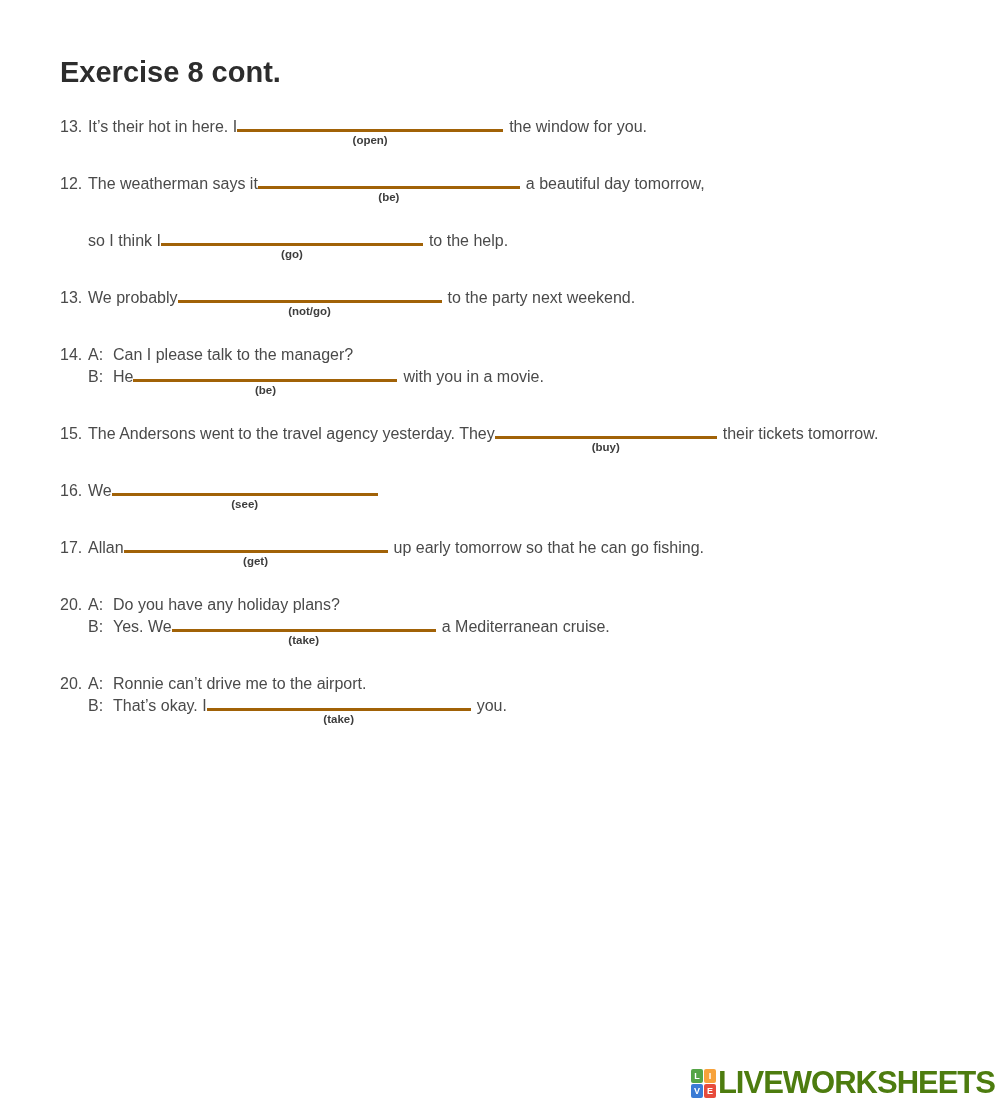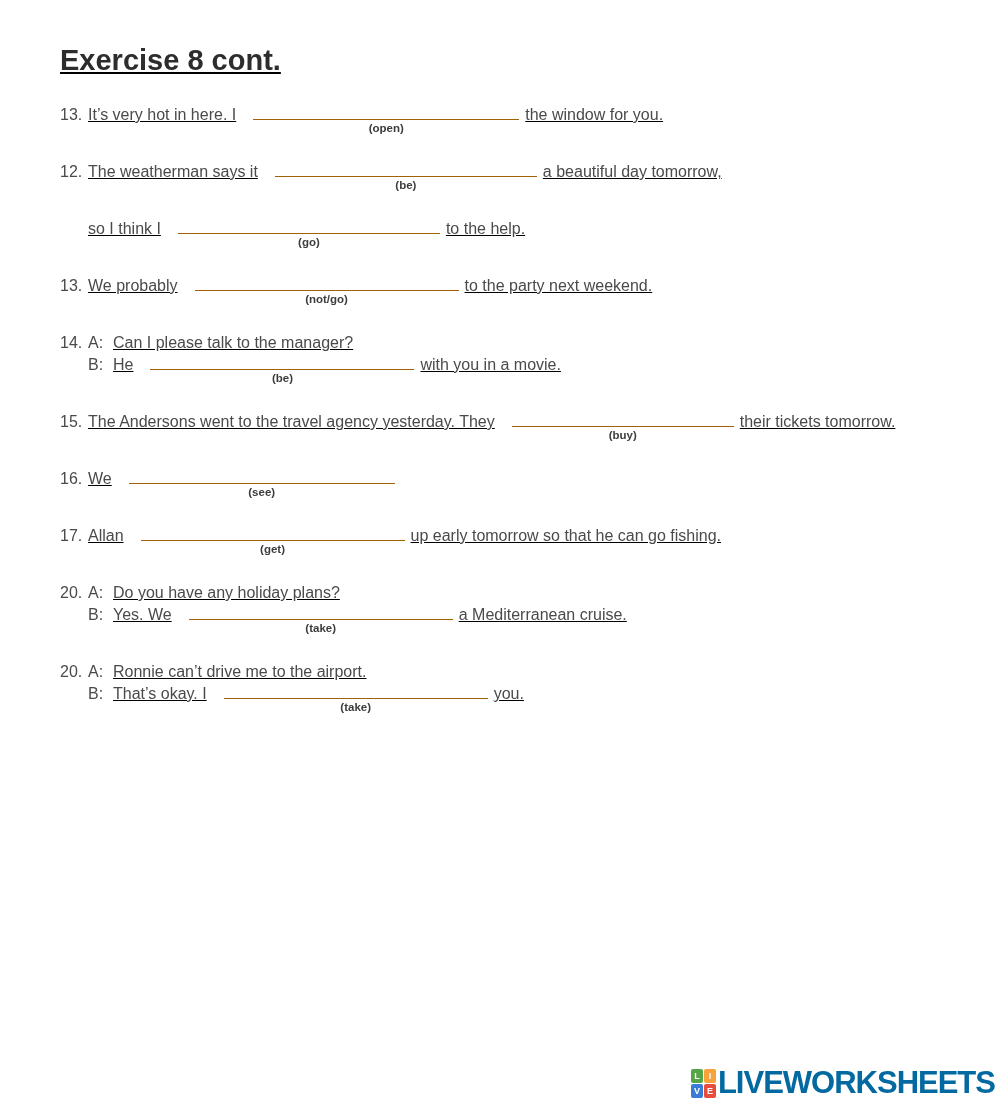--- a/index.html
+++ b/index.html
@@ -4,43 +4,43 @@
 <style>
   * { box-sizing: border-box; }
   html, body { margin: 0; padding: 0; }
   body {
     width: 1000px; height: 1108px;
     background: #ffffff;
     font-family: "Liberation Sans", sans-serif;
     position: relative;
     overflow: hidden;
   }
-  .page { padding: 44px 30px 0 60px; text-decoration: underline; }
+  .page { padding: 56px 30px 0 60px; }
   .title {
     font-size: 29px;
     font-weight: 800;
     color: #2d2d2d;
     margin: 0 0 27px 0;
   }
   .line {
     font-size: 16px;
     color: #4a4a4a;
     line-height: 22px;
     white-space: nowrap;
   }
   .line.has-blank { padding-bottom: 16px; margin-bottom: 19px; }
   .line.plain { margin-bottom: 0; }
   .num { display: inline-block; width: 28px; }
   .speaker { display: inline-block; width: 25px; }
   .blank {
     display: inline-block;
     position: relative;
     height: 15px;
-    border-bottom: 1px solid #a16207;
-    margin: 0 6px 0 17px;
+    border-bottom: 3px solid #a16207;
+    margin: 0 6px 0 0;
     vertical-align: baseline;
   }
   .hint {
     position: absolute;
     left: 0; right: 0; top: 16px;
     text-align: center;
     font-size: 11.5px;
     font-weight: 700;
     color: #3d3d3d;
     line-height: 14px;
@@ -74,21 +74,21 @@
     letter-spacing: -1px;
     line-height: 32px;
   }
 </style>
 </head>
 <body>
 
 <div class="page">
   <h1 class="title">Exercise 8 cont.</h1>
   <div id="items">
-      <div class="line has-blank"><span class="num">13.</span><span class="pre">It’s very hot in here. I</span><span class="blank" style="width: 266px;"><span class="hint">(open)</span></span><span class="post">the window for you.</span></div>
+      <div class="line has-blank"><span class="num">13.</span><span class="pre">It’s their hot in here. I</span><span class="blank" style="width: 266px;"><span class="hint">(open)</span></span><span class="post">the window for you.</span></div>
       <div class="line has-blank"><span class="num">12.</span><span class="pre">The weatherman says it</span><span class="blank" style="width: 262px;"><span class="hint">(be)</span></span><span class="post">a beautiful day tomorrow,</span></div>
       <div class="line has-blank"><span class="num"></span><span class="pre">so I think I</span><span class="blank" style="width: 262px;"><span class="hint">(go)</span></span><span class="post">to the help.</span></div>
       <div class="line has-blank"><span class="num">13.</span><span class="pre">We probably</span><span class="blank" style="width: 264px;"><span class="hint">(not/go)</span></span><span class="post">to the party next weekend.</span></div>
       <div class="line plain"><span class="num">14.</span><span class="speaker">A:</span><span class="pre">Can I please talk to the manager?</span></div>
       <div class="line has-blank"><span class="num"></span><span class="speaker">B:</span><span class="pre">He</span><span class="blank" style="width: 264px;"><span class="hint">(be)</span></span><span class="post">with you in a movie.</span></div>
       <div class="line has-blank"><span class="num">15.</span><span class="pre">The Andersons went to the travel agency yesterday. They</span><span class="blank" style="width: 222px;"><span class="hint">(buy)</span></span><span class="post">their tickets tomorrow.</span></div>
       <div class="line has-blank"><span class="num">16.</span><span class="pre">We</span><span class="blank" style="width: 266px;"><span class="hint">(see)</span></span></div>
       <div class="line has-blank"><span class="num">17.</span><span class="pre">Allan</span><span class="blank" style="width: 264px;"><span class="hint">(get)</span></span><span class="post">up early tomorrow so that he can go fishing.</span></div>
       <div class="line plain"><span class="num">20.</span><span class="speaker">A:</span><span class="pre">Do you have any holiday plans?</span></div>
       <div class="line has-blank"><span class="num"></span><span class="speaker">B:</span><span class="pre">Yes. We</span><span class="blank" style="width: 264px;"><span class="hint">(take)</span></span><span class="post">a Mediterranean cruise.</span></div>
@@ -97,14 +97,14 @@
     </div>
 </div>
 
 <div class="logo">
   <span class="squares">
       <span class="sq" style="background: rgb(85, 165, 70);">L</span>
       <span class="sq" style="background: rgb(247, 162, 59);">I</span>
       <span class="sq" style="background: rgb(58, 123, 213);">V</span>
       <span class="sq" style="background: rgb(231, 76, 60);">E</span>
     </span>
-  <span class="wordmark" style="color: #0369a1;">LIVEWORKSHEETS</span>
+  <span class="wordmark" style="color: #4d7c0f;">LIVEWORKSHEETS</span>
 </div>
 
 </body></html>

